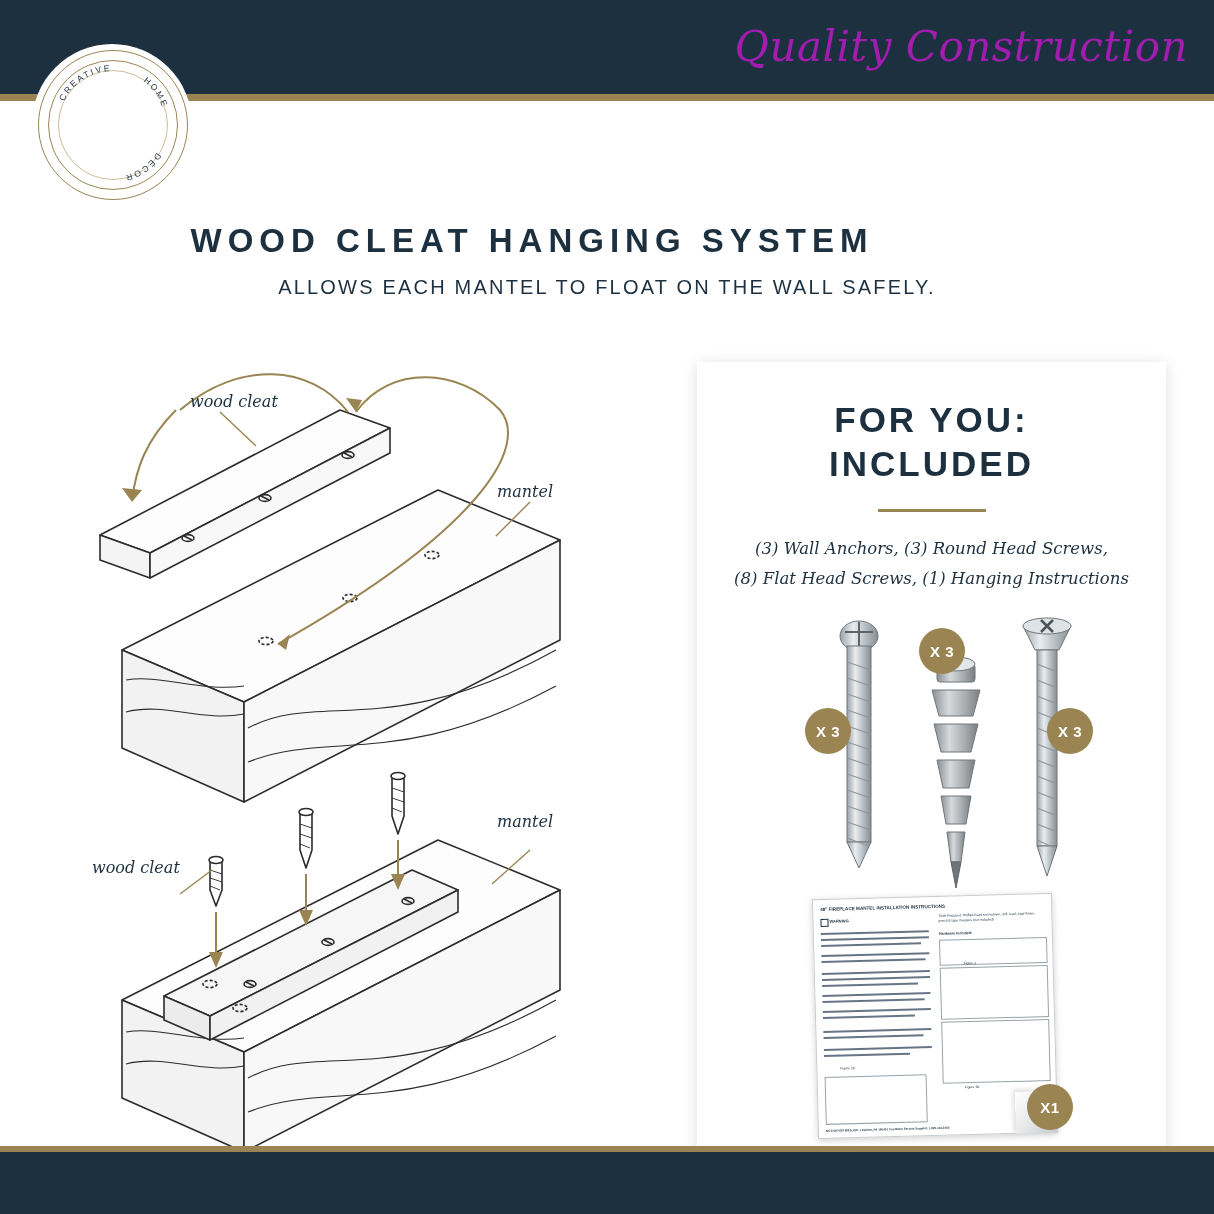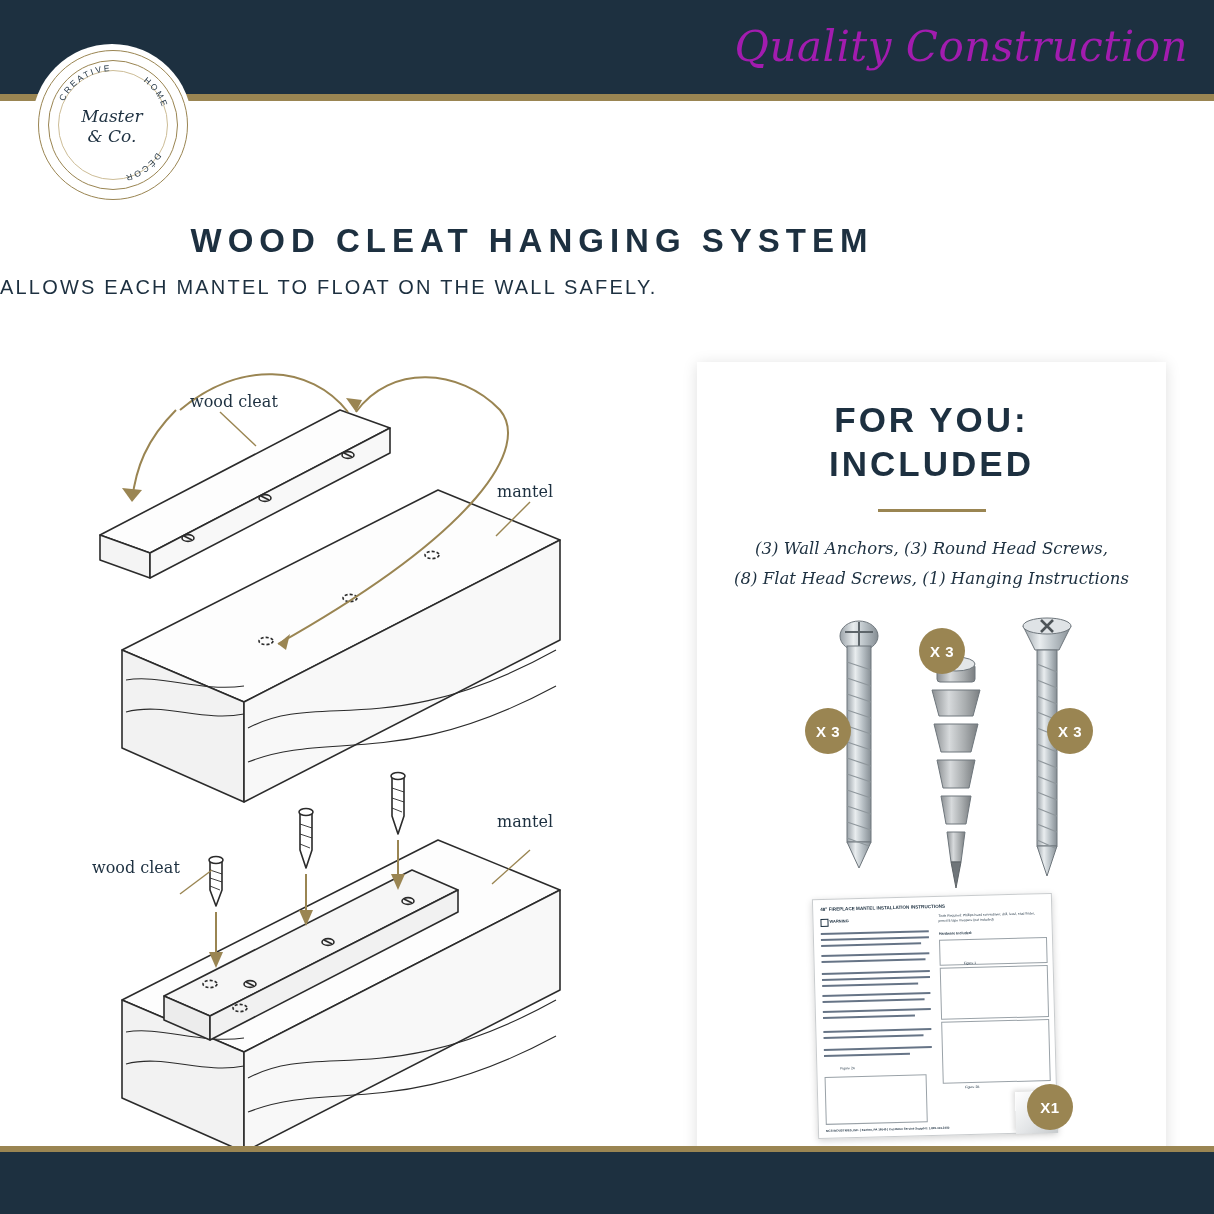--- a/index.html
+++ b/index.html
@@ -58,27 +58,27 @@
   .logo-arc text{
     font-family:"Liberation Sans", sans-serif;
     font-size:8.5px;letter-spacing:2.2px;fill:#1d3040;
   }
   
   .main-title{
     position:absolute;left:0;top:222px;width:1064px;text-align:center;
     font-size:33px;font-weight:bold;color:#1d3040;letter-spacing:6px;
   }
   .sub-title{
-    position:absolute;left:0;top:276px;width:1214px;text-align:left;
+    position:absolute;left:0;top:276px;width:1214px;text-align:center;
     font-size:20px;color:#1d3040;letter-spacing:2.2px;
   }
   
   .diagram{position:absolute;left:60px;top:350px;width:620px;height:820px;}
   .lbl{
-    position:absolute;font-family:"DejaVu Serif", serif;
+    position:absolute;font-family:"DejaVu Serif", serif;font-style:italic;
     font-size:16px;color:#1d3040;white-space:nowrap;
   }
   
   .card{
     position:absolute;left:697px;top:362px;width:469px;height:812px;
     background:#ffffff;
     box-shadow:0 2px 14px rgba(0,0,0,0.13);
   }
   .card-title{
     position:absolute;left:0;top:36px;width:469px;text-align:center;
@@ -125,24 +125,20 @@
   <div class="ring3"></div>
   <svg class="logo-arc" viewBox="0 0 160 160">
     <defs>
       <path id="arcTop" d="M 27,80 A 53,53 0 0 1 133,80"></path>
       <path id="arcBot" d="M 133,80 A 53,53 0 0 1 27,80"></path>
     </defs>
     <text><textPath href="#arcTop" startOffset="14%">CREATIVE</textPath></text>
     <text><textPath href="#arcTop" startOffset="70%">HOME</textPath></text>
     <text><textPath href="#arcBot" startOffset="18%">DÉCOR</textPath></text>
   </svg>
-  <div class="logo-center">
-    <div>Master</div>
-    <div>&amp; Co.</div>
-  </div>
 </div>
 
 <div class="main-title">WOOD CLEAT HANGING SYSTEM</div>
 <div class="sub-title">ALLOWS EACH MANTEL TO FLOAT ON THE WALL SAFELY.</div>
 
 <div class="diagram">
   <svg width="620" height="820" viewBox="0 0 620 820">
     <g fill="none" stroke="#2b2b2b" stroke-width="1.6" stroke-linejoin="round">
 
       <g>

